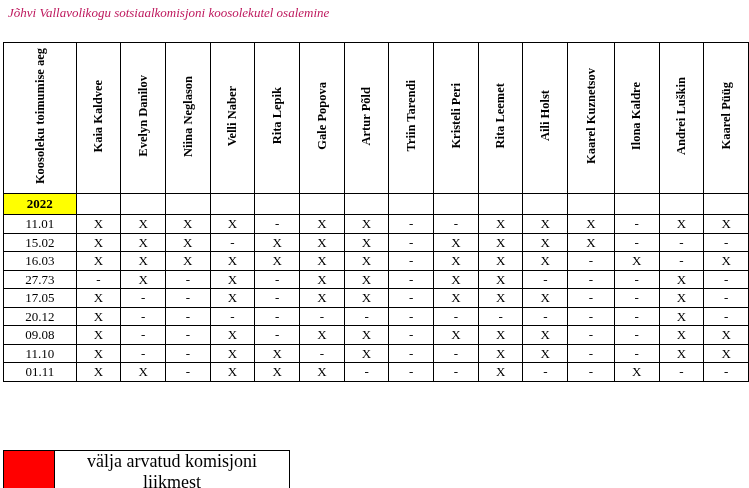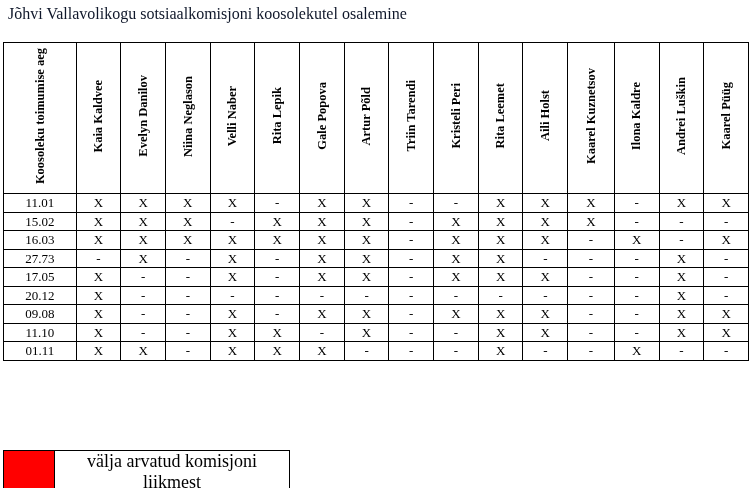--- a/index.html
+++ b/index.html
@@ -12,24 +12,25 @@
     height: 488px;
     font-family: "Liberation Serif", serif;
     color: #000000;
     position: relative;
     overflow: hidden;
   }
   #page-title {
     position: absolute;
     left: 8px;
     top: 5px;
-    font-size: 16px;
+    font-size: 13px;
     font-family: "Liberation Serif", serif;
-    color: #0f172a;
+    color: #be185d;
     white-space: nowrap;
+    font-style: italic;
   }
   #attendance-table {
     position: absolute;
     left: 3px;
     top: 42px;
     border-collapse: collapse;
     table-layout: fixed;
   }
   #attendance-table td, #attendance-table th {
     border: 1px solid #000000;
@@ -134,20 +135,38 @@
       <th class="hdr col-p"><span class="vert">Kristeli Peri</span></th>
       <th class="hdr col-p"><span class="vert">Rita Leemet</span></th>
       <th class="hdr col-p"><span class="vert">Aili Holst</span></th>
       <th class="hdr col-p-wide"><span class="vert">Kaarel Kuznetsov</span></th>
       <th class="hdr col-p"><span class="vert">Ilona Kaldre</span></th>
       <th class="hdr col-p"><span class="vert">Andrei Luškin</span></th>
       <th class="hdr col-p"><span class="vert">Kaarel Püüg</span></th>
     </tr>
   </thead>
   <tbody id="table-body">
+    <tr class="year-row">
+      <td class="year-cell">2022</td>
+      <td></td>
+      <td></td>
+      <td></td>
+      <td></td>
+      <td></td>
+      <td></td>
+      <td></td>
+      <td></td>
+      <td></td>
+      <td></td>
+      <td></td>
+      <td></td>
+      <td></td>
+      <td></td>
+      <td></td>
+    </tr>
   <tr class="data-row">
         <td class="date-cell">11.01</td>
         <td class="mark">X</td>
         <td class="mark">X</td>
         <td class="mark">X</td>
         <td class="mark">X</td>
         <td class="mark">-</td>
         <td class="mark">X</td>
         <td class="mark">X</td>
         <td class="mark">-</td>

